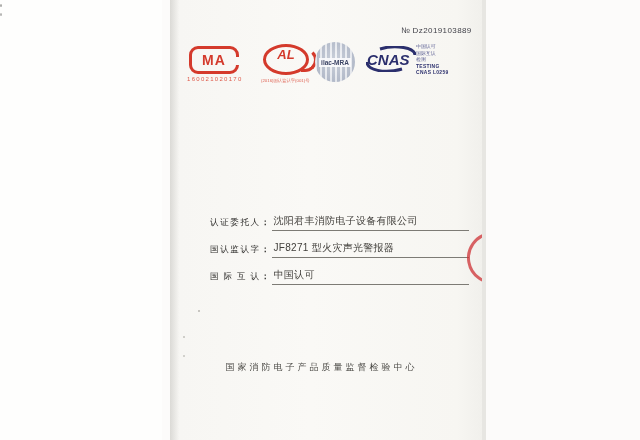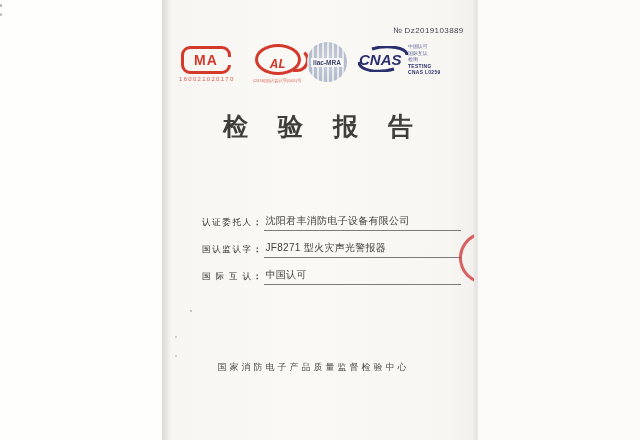--- a/index.html
+++ b/index.html
@@ -4,42 +4,42 @@
 <style>
   * { margin:0; padding:0; box-sizing:border-box; }
   body { font-family:"Liberation Sans", sans-serif; background:#fdfdfc; }
   .stage{ position:relative; width:640px; height:440px; overflow:hidden;
           background:#fcfbfa; }
   .bg-left{ position:absolute; left:0; top:0; width:162px; height:440px;
             background:#fefefd; }
   .speck{ position:absolute; border-radius:50%; }
 
   
-  .paper{ position:absolute; left:162px; top:0; width:316px; height:440px;
+  .paper{ position:absolute; left:170px; top:0; width:316px; height:440px;
           background:linear-gradient(90deg,#efeeeb 0,#f7f6f3 10px,#faf9f6 45%,#f7f6f2 92%,#f1f0ec 100%);
           border-right:4px solid #e7e6e2; overflow:hidden;padding-left:48px; }
   .paper::before{ content:""; position:absolute; left:0; top:0; width:9px; height:440px;
           background:linear-gradient(90deg,rgba(160,158,152,.25),rgba(255,255,255,0)); }
 
   
   .serial{ position:absolute; left:231px; top:26px; font-size:8px; color:#42424a;
            letter-spacing:.4px; }
 
   
   .cma{ position:absolute; left:19px; top:46px; width:50px; height:28px;
         border:3px solid #d43a2c; border-radius:9px; display:flex;
         align-items:center; justify-content:center; }
   .cma-gap{ position:absolute; right:-4px; top:8px; width:5px; height:8px; background:#f9f8f5; }
   .cma-letters{ font-size:14px; font-weight:bold; color:#d43a2c; letter-spacing:1px; }
   .cma-code{ position:absolute; left:17px; top:76px; font-size:6px; color:#de5a4a;
              letter-spacing:1.3px; white-space:nowrap; }
 
   .cal{ position:absolute; left:93px; top:44px; width:46px; height:31px;
         border:3px solid #d43a2c; border-radius:50%; display:flex;
-        align-items:flex-end; justify-content:center;font-family:Liberation Mono, monospace; }
+        align-items:flex-start; justify-content:center; }
   .cal-letters{ font-size:13px; font-weight:bold; font-style:italic; color:#d43a2c; }
   .cal-tail{ position:absolute; left:131px; top:48px; width:16px; height:24px;
              border:3px solid #d43a2c; border-left:none; border-radius:0 12px 12px 0;
              border-top-color:transparent; }
   .cal-code{ position:absolute; left:91px; top:78px; font-size:6px; color:#df6152;
              white-space:nowrap; transform:scale(.72); transform-origin:left top; }
 
   .ilac{ position:absolute; left:145px; top:42px; width:40px; height:40px; border-radius:50%;
          background:
            repeating-linear-gradient(90deg, rgba(255,255,255,.55) 0 2px, rgba(150,160,180,.35) 2px 5px),
@@ -115,21 +115,20 @@
       <text x="1" y="19" font-size="15" font-weight="bold" font-style="italic" fill="#2b2f6d">CNAS</text>
     </svg>
     <div class="cnas-lines">
       <span class="cn">中国认可</span>
       <span class="cn">国际互认</span>
       <span class="cn">检测</span>
       <span class="en">TESTING</span>
       <span class="en">CNAS L0259</span>
     </div>
 
-    <div class="title">检验报告</div>
 
     <div class="field-row row-0">
       <span class="f-label">认证委托人</span>
       <span class="f-sep">：</span>
       <span class="f-value">沈阳君丰消防电子设备有限公司</span>
     </div>
     <div class="field-row row-1">
       <span class="f-label">国认监认字</span>
       <span class="f-sep">：</span>
       <span class="f-value">JF8271 型火灾声光警报器</span>

